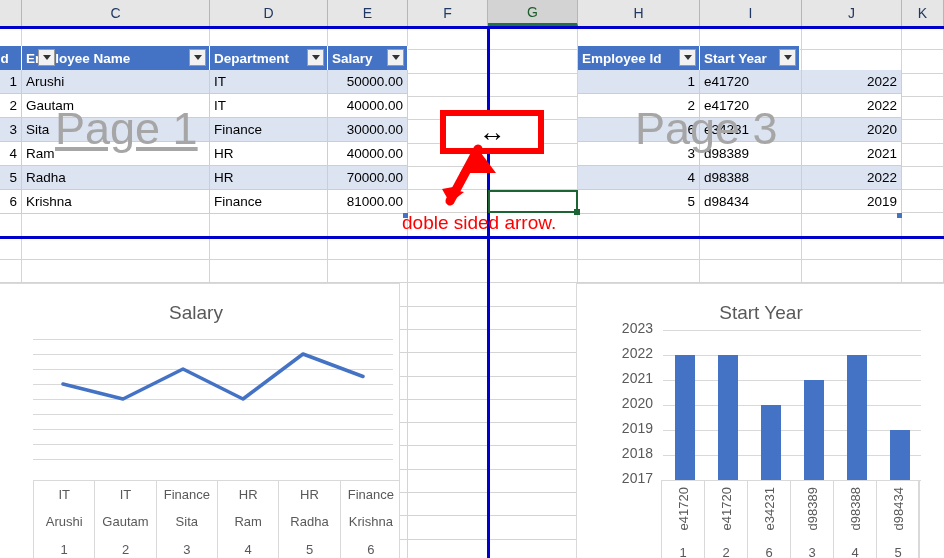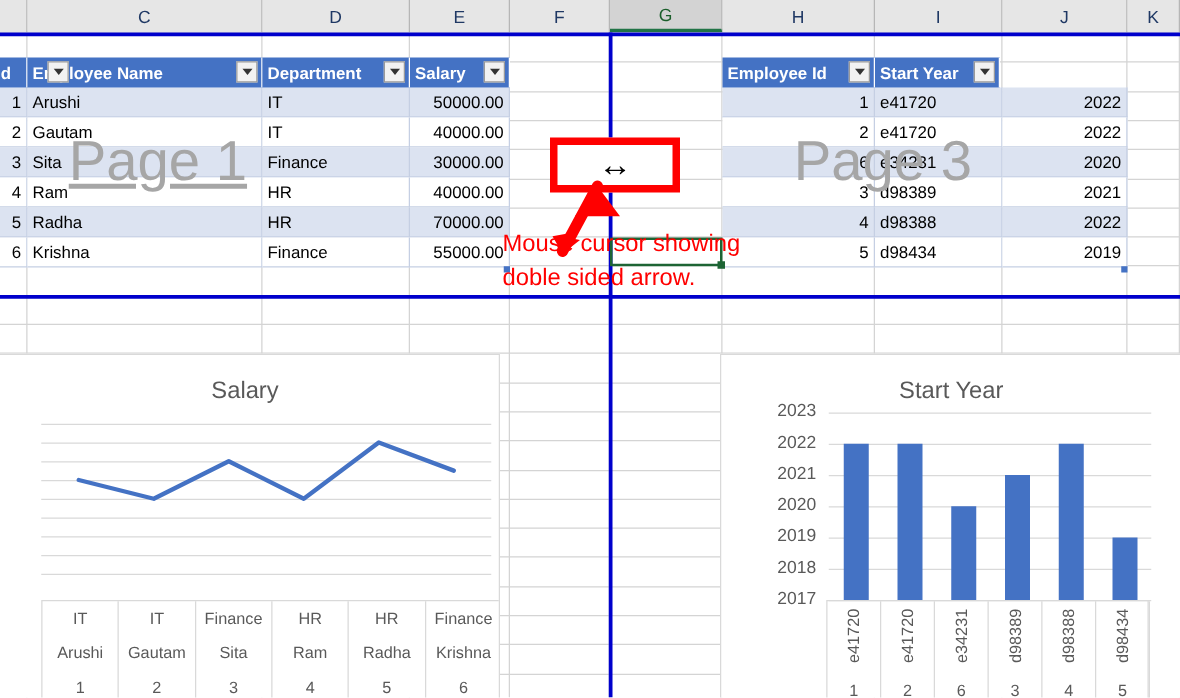--- a/index.html
+++ b/index.html
@@ -233,21 +233,21 @@
         <div class="xrow alt">
           <div class="xcell right" style="width: 22px;">5</div>
           <div class="xcell" style="width: 188px;">Radha</div>
           <div class="xcell" style="width: 118px;">HR</div>
           <div class="xcell right" style="width: 80px;">70000.00</div>
         </div>
         <div class="xrow plain">
           <div class="xcell right" style="width: 22px;">6</div>
           <div class="xcell" style="width: 188px;">Krishna</div>
           <div class="xcell" style="width: 118px;">Finance</div>
-          <div class="xcell right" style="width: 80px;">55000.00</div>
+          <div class="xcell right" style="width: 80px;">81000.00</div>
         </div>
       </div>
     <div class="tbl-corner" style="top:167px; left:403px;"></div>
   </div>
 
   <div class="filter-btn" style="position:absolute; left:38px; top:49px;"></div>
 
   <div class="xtable" style="left:578px; top:46px; width:324px;">
     <div class="xhdr-row">
       <div class="xhdr" style="width:122px;">
@@ -310,21 +310,20 @@
   <div class="red-box" style="left:440px; top:110px; width:104px; height:44px;">
     <span style="font-size:27px; color:#000; line-height:1;">↔</span>
   </div>
 
   <svg style="position:absolute; left:420px; top:145px; width:110px; height:60px; overflow:visible;">
     <polygon points="58,5 34,45 44,47 30,58 22,44 33,42" fill="#ff0000"></polygon>
     <path d="M 58,4 L 30,56" stroke="#ff0000" stroke-width="9" stroke-linecap="round"></path>
     <path d="M 58,4 L 40,28 L 76,28 Z" fill="#ff0000"></path>
   </svg>
 
-  <div class="ann-text" style="left:402px; top:183px;">Mouse cursor showing</div>
   <div class="ann-text" style="left:402px; top:210px;">doble sided arrow.</div>
 
   <div class="chart" style="left:-8px; top:283px; width:408px; height:280px;">
     <div class="chart-title" style="top:18px;">Salary</div>
     <div id="salary-plot" style="position:absolute; left:0; top:55px; width:408px; height:120px;">
         <div class="cgrid" style="left: 40px; width: 360px; top: 0px;"></div>
         <div class="cgrid" style="left: 40px; width: 360px; top: 15px;"></div>
         <div class="cgrid" style="left: 40px; width: 360px; top: 30px;"></div>
         <div class="cgrid" style="left: 40px; width: 360px; top: 45px;"></div>
         <div class="cgrid" style="left: 40px; width: 360px; top: 60px;"></div>

